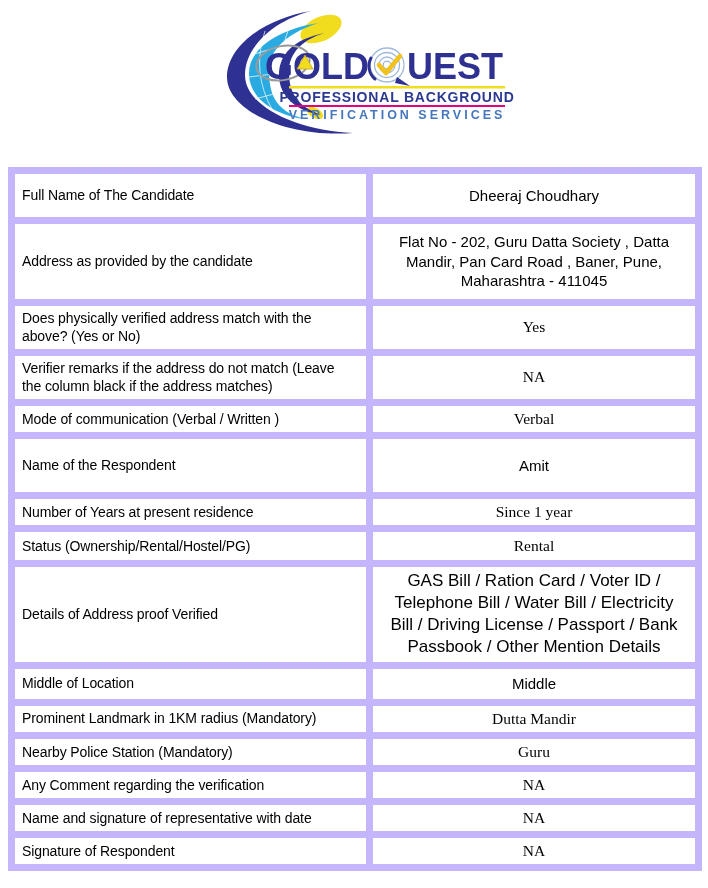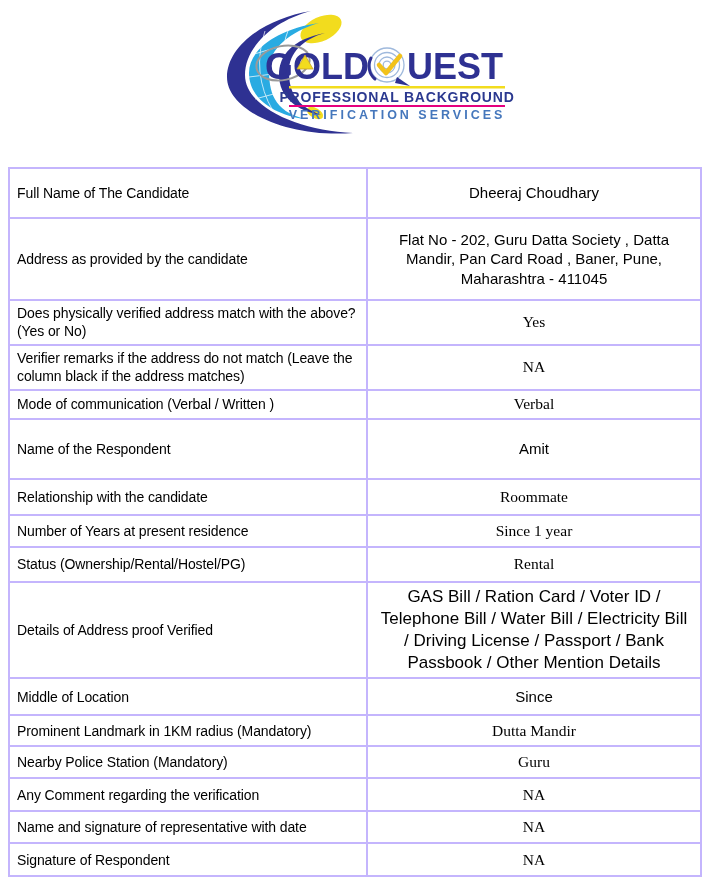--- a/index.html
+++ b/index.html
@@ -6,21 +6,21 @@
   body {
     width:708px; height:888px; background:#ffffff; position:relative;
     font-family:"Liberation Sans", sans-serif; color:#000;
   }
   .logo-wrap { position:absolute; left:193px; top:3px; width:330px; height:155px; }
   table.form {
     position:absolute; left:8px; top:167px; width:694px;
     border-collapse:collapse; table-layout:fixed;
     border:2px solid #000;
   }
-  table.form td { border:2px solid #c4b5fd; vertical-align:middle; overflow:hidden; }
+  table.form td { border:7px solid #c4b5fd; vertical-align:middle; overflow:hidden; }
   td.lbl {
     font-family:"Liberation Sans", sans-serif;
     font-size:14px; line-height:1.32; letter-spacing:-0.1px;
     padding:3px 10px 3px 7px; color:#000;
   }
   td.val { text-align:center; padding:3px 10px; line-height:1.3; }
   .sans  { font-family:"Liberation Sans", sans-serif;  font-size:15px; }
   .serif { font-family:"Liberation Serif", serif;      font-size:15.5px; }
 </style>
 </head>
@@ -96,39 +96,35 @@
       <td class="val serif">NA</td>
     </tr>
     <tr style="height:29px">
       <td class="lbl">Mode of communication (Verbal / Written )</td>
       <td class="val serif">Verbal</td>
     </tr>
     <tr style="height:60px">
       <td class="lbl">Name of the Respondent</td>
       <td class="val sans">Amit</td>
     </tr>
-    <tr style="height:36px">
-      <td class="lbl">Relationship with the candidate</td>
-      <td class="val serif">Roommate</td>
-    </tr>
     <tr style="height:32px">
       <td class="lbl">Number of Years at present residence</td>
       <td class="val serif">Since 1 year</td>
     </tr>
     <tr style="height:35px">
       <td class="lbl">Status (Ownership/Rental/Hostel/PG)</td>
       <td class="val serif">Rental</td>
     </tr>
     <tr style="height:54px">
       <td class="lbl">Details of Address proof Verified</td>
       <td class="val sans" style="font-size:17px">GAS Bill / Ration Card / Voter ID / Telephone Bill / Water Bill / Electricity Bill / Driving License / Passport / Bank Passbook / Other Mention Details</td>
     </tr>
     <tr style="height:37px">
       <td class="lbl">Middle of Location</td>
-      <td class="val sans">Since</td>
+      <td class="val sans">Middle</td>
     </tr>
     <tr style="height:31px">
       <td class="lbl">Prominent Landmark in 1KM radius (Mandatory)</td>
       <td class="val serif">Dutta Mandir</td>
     </tr>
     <tr style="height:32px">
       <td class="lbl">Nearby Police Station (Mandatory)</td>
       <td class="val serif">Guru</td>
     </tr>
     <tr style="height:33px">

